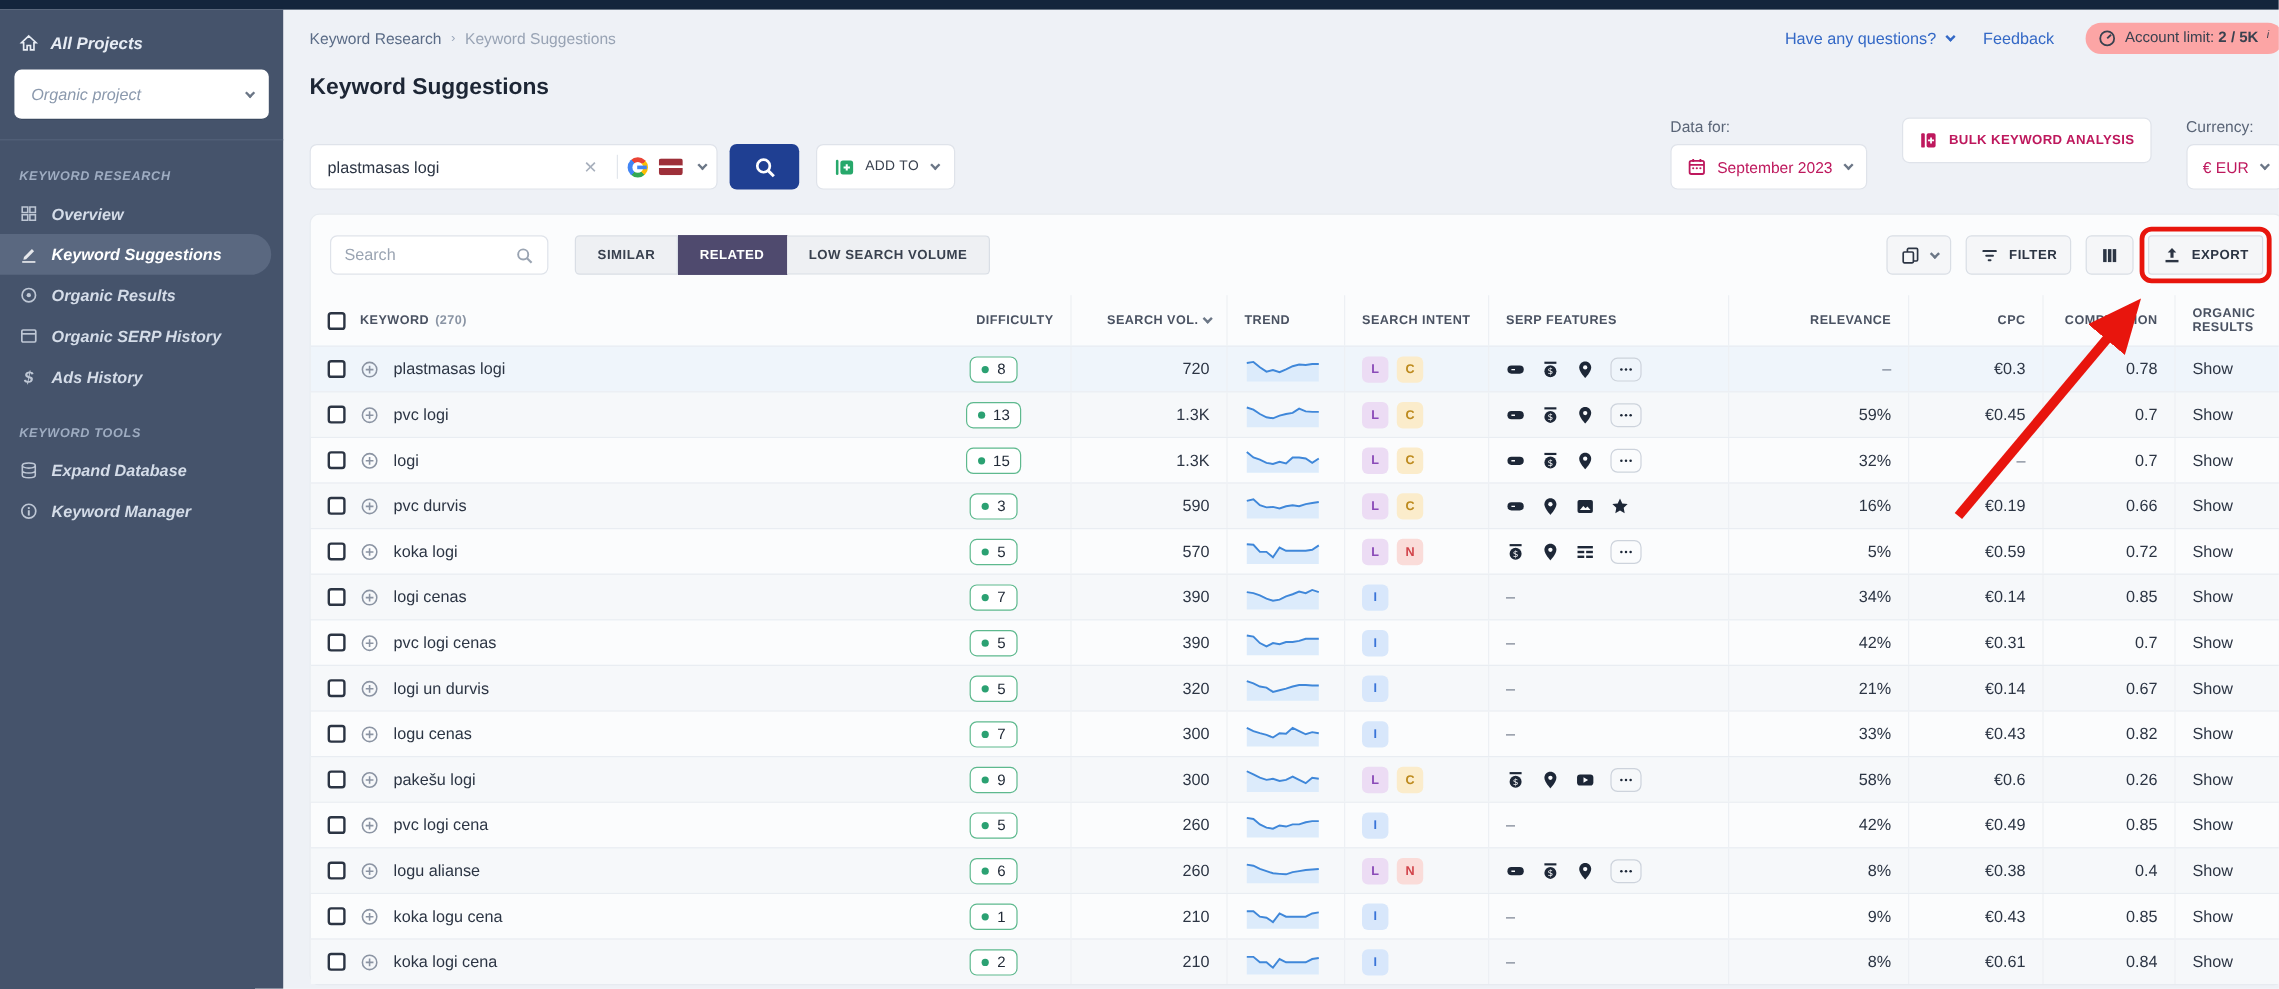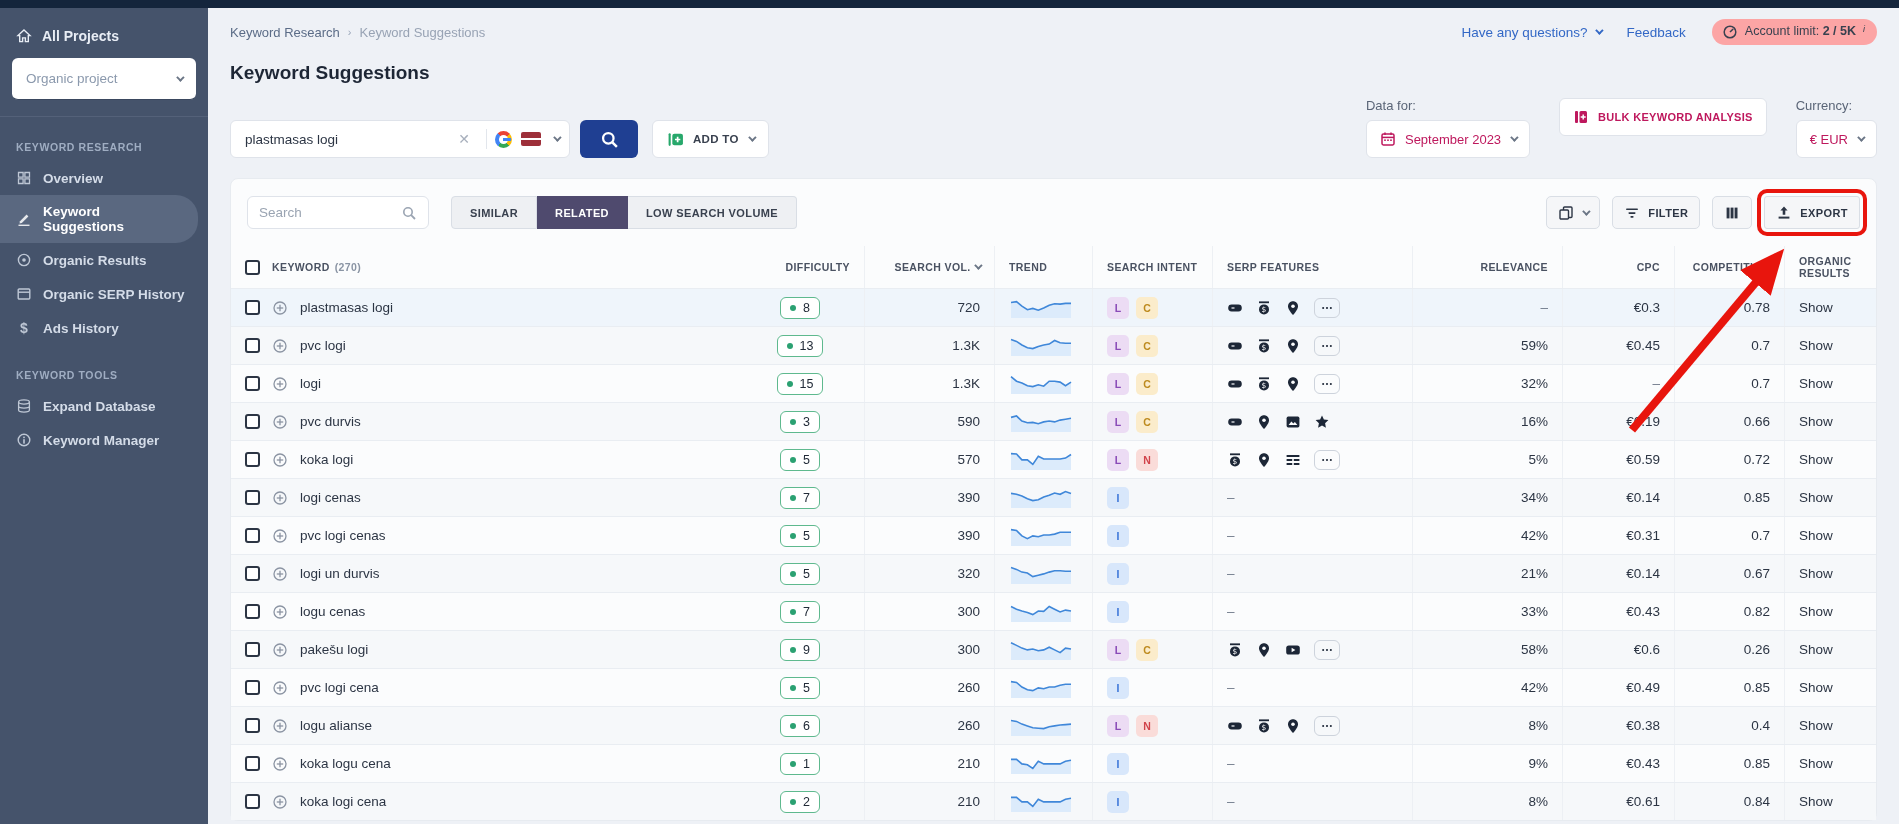--- a/index.html
+++ b/index.html
@@ -4,21 +4,21 @@
 <style>
   * { box-sizing: border-box; margin: 0; padding: 0; }
   html,body { width:1899px; height:824px; overflow:hidden; }
   body { font-family:"Liberation Sans","DejaVu Sans",sans-serif; background:#eef1f6; position:relative; color:#2c3544; }
 
   .topstrip { height:8px; background:#14253c; }
 
   .layout { display:flex; height:816px; }
 
   
-  .sidebar { width:208px; background:#45536b; color:#cfd8e6; flex-shrink:0; padding-top:14px; }
+  .sidebar { width:236px; background:#45536b; color:#cfd8e6; flex-shrink:0; padding-top:14px;font-style:italic; }
   .sb-top { display:flex; align-items:center; gap:10px; padding:6px 16px 12px; color:#e8edf5; font-weight:bold; font-size:14px; cursor:pointer; }
   .sb-select { margin:2px 12px 16px; background:#fff; border-radius:6px; height:42px; display:flex; align-items:center; justify-content:space-between; padding:0 14px; color:#8b99ad; font-size:13.5px; cursor:pointer; border-bottom:1px solid #3a485f; }
   .sb-divider { height:1px; background:#546179; margin:4px 0 14px; }
   .sb-section-title { font-size:10.5px; font-weight:bold; letter-spacing:.6px; color:#9fadc2; padding:10px 16px 8px; }
   .sb-item { display:flex; align-items:center; gap:11px; padding:9px 16px; font-size:13.5px; font-weight:bold; color:#d4dce8; cursor:pointer; }
   .sb-item .icon { width:16px; text-align:center; opacity:.85; }
   .sb-item.active { background:#5a6880; border-radius:0 22px 22px 0; margin-right:10px; color:#ffffff; }
   .sb-gap { height:14px; }
 
   
@@ -42,21 +42,21 @@
   .kw-x { color:#a7afbc; font-size:14px; cursor:pointer; padding:0 8px; }
   .kw-sep { width:1px; height:20px; background:#e2e6ec; margin:0 8px; }
   .g-ball { width:17px; height:17px; border-radius:50%; background:conic-gradient(from -40deg,#ea4335 0 25%,#fbbc05 25% 50%,#34a853 50% 72%,#4285f4 72% 100%); position:relative; }
   .g-ball::after { content:""; position:absolute; inset:4px; background:#fff; border-radius:50%; }
   .g-ball::before { content:""; position:absolute; right:1px; top:7px; width:8px; height:3.5px; background:#4285f4; z-index:2; }
   .flag { width:20px; height:14px; border-radius:2px; overflow:hidden; display:flex; flex-direction:column; margin-left:9px; }
   .flag i { flex:2; background:#9d2f39; } .flag b { flex:1; background:#fff; }
   .chev { width:8px; height:8px; border-right:2px solid #6b7686; border-bottom:2px solid #6b7686; transform:rotate(45deg) translateY(-2px); display:inline-block; }
   .chev.sm { width:6px; height:6px; }
   .btn-search { width:58px; height:38px; background:#1f3f92; border-radius:6px; display:flex; align-items:center; justify-content:center; cursor:pointer; }
-  .btn-addto { height:38px; background:#fff; border:1px solid #dfe3ea; border-radius:6px; display:flex; align-items:center; gap:9px; padding:0 14px; font-size:11.5px; font-weight:bold; color:#39414f; letter-spacing:.3px; cursor:pointer; margin-left:4px; }
+  .btn-addto { height:38px; background:#fff; border:1px solid #dfe3ea; border-radius:6px; display:flex; align-items:center; gap:9px; padding:0 14px; font-size:11.5px; font-weight:normal; color:#39414f; letter-spacing:.3px; cursor:pointer; margin-left:4px; }
   .sr-right { display:flex; align-items:flex-start; gap:29px; }
   .ctl-label { font-size:13px; color:#5a6577; margin-bottom:7px; }
   .ctl-btn { height:38px; background:#fff; border:1px solid #dfe3ea; border-radius:6px; display:flex; align-items:center; gap:9px; padding:0 13px; font-size:13px; color:#be185d; cursor:pointer; }
   .ctl-btn.bold { font-size:11px; font-weight:bold; letter-spacing:.3px; }
 
   
   .card { background:#fbfcfd; border:1px solid #e7ebf0; border-radius:8px; margin:16px 22px 0; }
   .toolbar { display:flex; align-items:center; justify-content:space-between; padding:17px 16px; }
   .tb-left { display:flex; align-items:center; gap:22px; }
   .tb-search { width:182px; height:33px; background:#fff; border:1px solid #dfe3ea; border-radius:6px; display:flex; align-items:center; justify-content:space-between; padding:0 11px; color:#9aa4b2; font-size:13.5px; }

